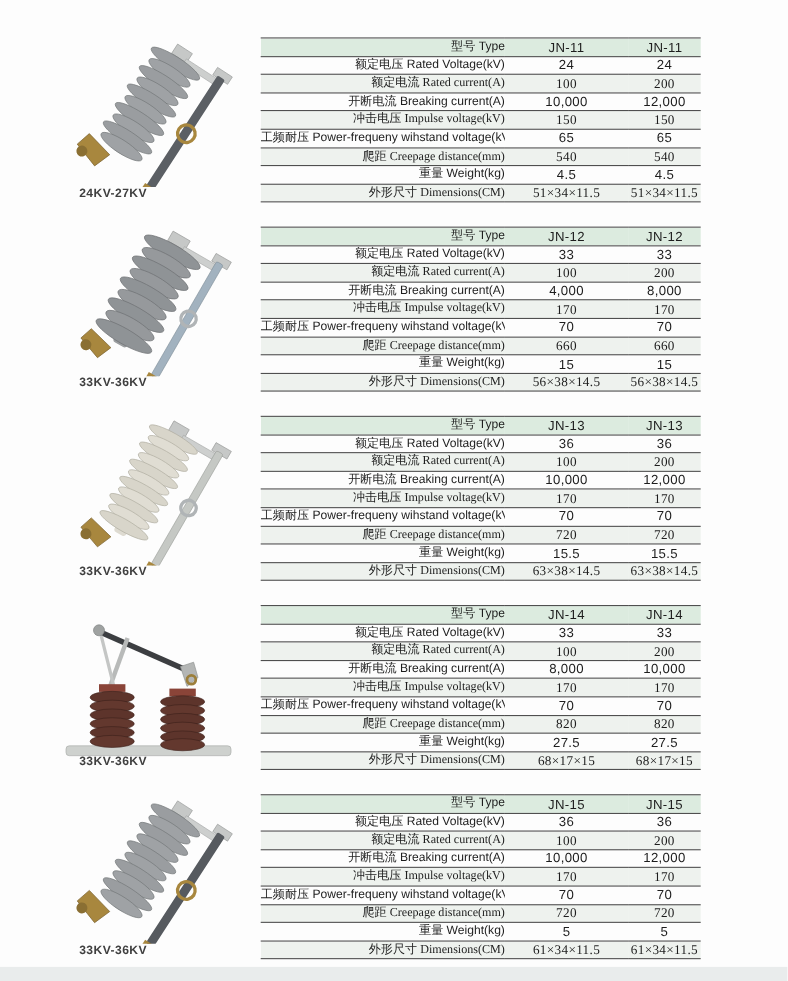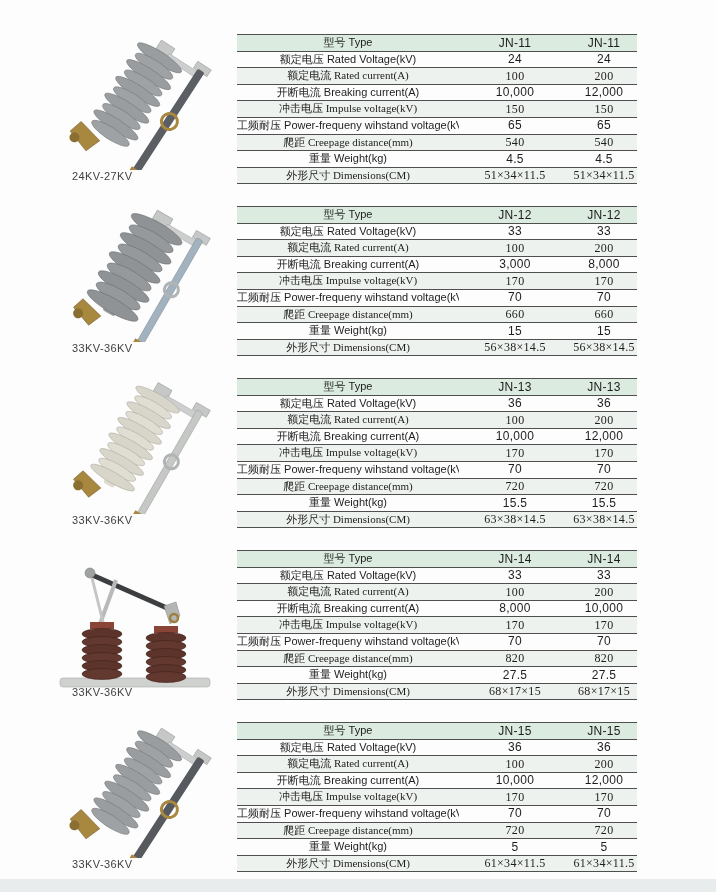--- a/index.html
+++ b/index.html
@@ -11,37 +11,37 @@
   }
   .page { padding-top:34px; }
 
   .section { display:flex; height:150px; margin-bottom:22px; }
 
   
   .fig { width:237px; position:relative; flex:0 0 237px; }
   .fig svg.photo { position:absolute; top:2px; left:40px; }
   .cap {
     position:absolute; left:72px; top:136px;
-    font-size:11px; font-weight:400; color:#3f3f3f; letter-spacing:.4px;
+    font-size:11px; font-weight:700; color:#3f3f3f; letter-spacing:.4px;
     white-space:nowrap;
   }
 
   
   .tablewrap { width:400px; flex:0 0 400px; }
   table.spec {
     border-collapse:collapse; width:400px; table-layout:fixed;
     color:#1d1d1d;
     border-bottom:1px solid var(--border,#4f4f4f);
   }
   table.spec td {
     border-top:1px solid var(--border,#4f4f4f);
     height:15.6px; padding:0; line-height:1.05;
     overflow:hidden; white-space:nowrap;
   }
-  td.lab { text-align:center; padding-left:5px; font-size:11px; }
+  td.lab { text-align:right; padding-left:5px; font-size:11px; }
   td.val { text-align:center; font-size:12px; letter-spacing:.3px; }
   tr.hdr { background:var(--table-header-bg,#dcebdf); }
   tr.alt { background:var(--table-alt-bg,#eef2ee);font-family:Liberation Serif, serif; }
 
   .bottom-band {
     position:absolute; left:0; right:0; bottom:0; height:13px;
     background:#e9ecec;
   }
 </style>
 </head>
@@ -178,21 +178,21 @@
               <td class="val">33</td>
               <td class="val">33</td>
             </tr>
             <tr class="alt">
               <td class="lab">额定电流 Rated current(A)</td>
               <td class="val">100</td>
               <td class="val">200</td>
             </tr>
             <tr class="">
               <td class="lab">开断电流 Breaking current(A)</td>
-              <td class="val">3,000</td>
+              <td class="val">4,000</td>
               <td class="val">8,000</td>
             </tr>
             <tr class="alt">
               <td class="lab">冲击电压 Impulse voltage(kV)</td>
               <td class="val">170</td>
               <td class="val">170</td>
             </tr>
             <tr class="">
               <td class="lab">工频耐压 Power-frequeny wihstand voltage(kV)</td>
               <td class="val">70</td>

